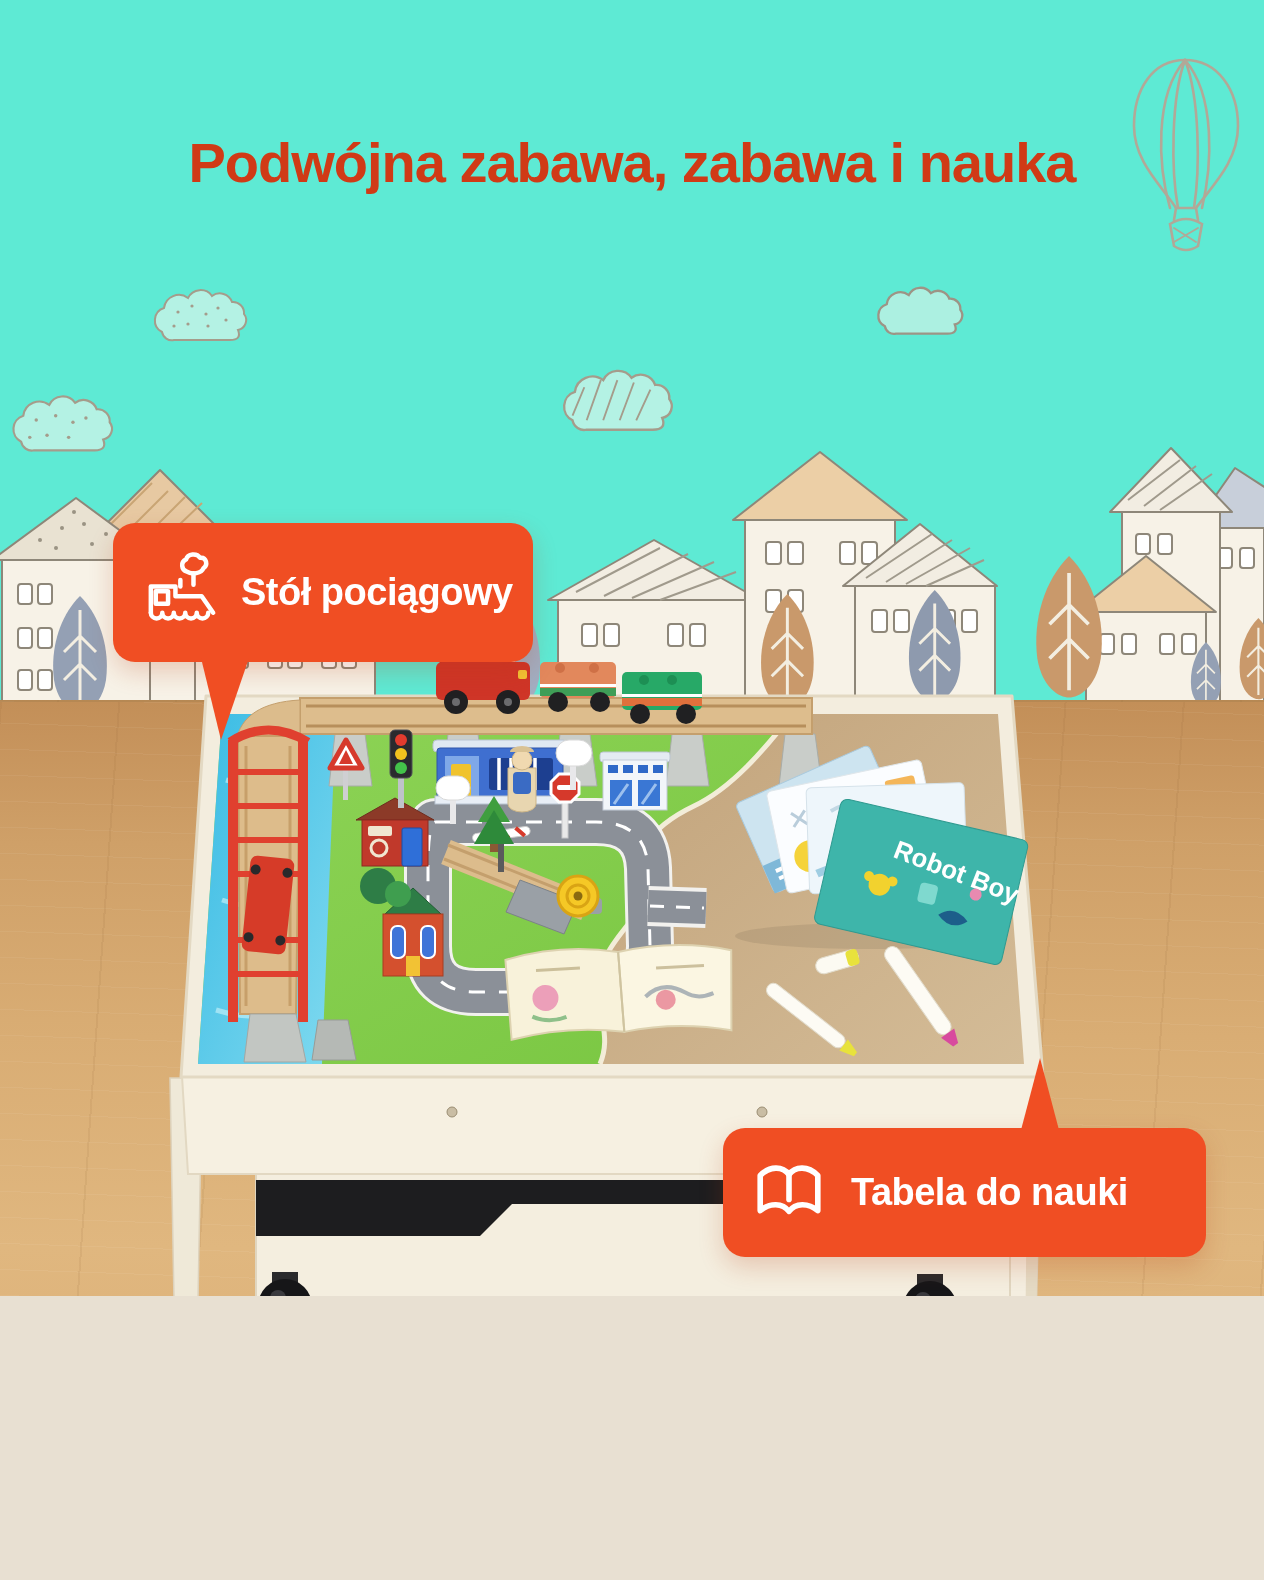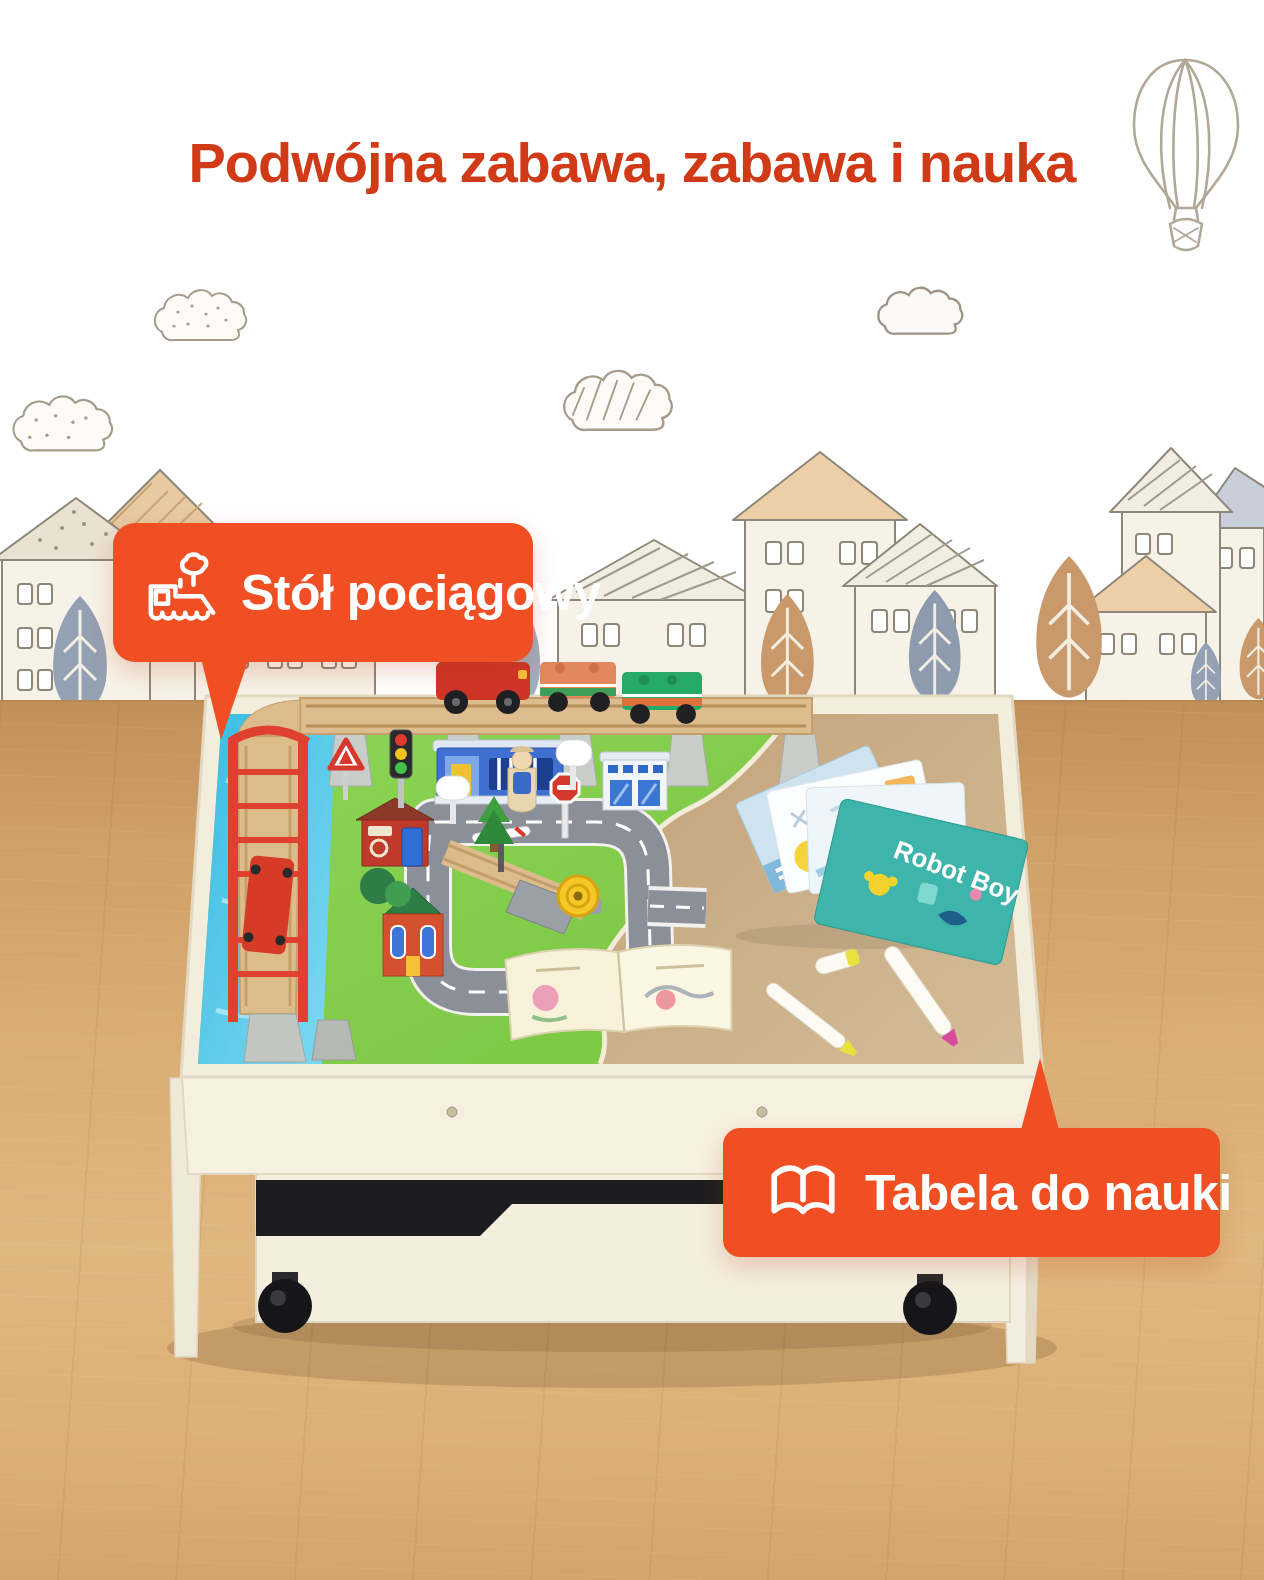--- a/index.html
+++ b/index.html
@@ -1,35 +1,35 @@
 <!DOCTYPE html>
 <html><head>
 <meta charset="utf-8">
 <style>
   html,body{margin:0;padding:0;background:#e8e0d2;}
-  .stage{position:relative;width:1264px;height:1580px;overflow:hidden;
-         background:#ffffff;font-family:"Liberation Sans",sans-serif;}
+  .stage{position:relative;width:1264px;height:1296px;overflow:hidden;
+         background:#5eead4;font-family:"Liberation Sans",sans-serif;}
   .wall-svg{position:absolute;left:0;top:0;z-index:1;}
   .floor{position:absolute;left:0;top:700px;width:1264px;height:880px;z-index:1;
     background:
       repeating-linear-gradient(94deg, rgba(139,94,47,0.10) 0 2px, transparent 2px 118px),
       repeating-linear-gradient(2deg, rgba(255,255,255,0.05) 0 1px, transparent 1px 26px),
       linear-gradient(180deg,#c38f58 0%,#cfa068 16%,#d9ad74 38%,#e0b77f 62%,#dcb077 84%,#d3a56b 100%);
     border-top:2px solid rgba(146,103,56,.45);}
   .headline{position:absolute;left:0;top:130px;width:1264px;text-align:center;z-index:3;
     font-size:56px;font-weight:700;color:#D03A16;letter-spacing:-1px;}
   .subhead{position:absolute;left:0;top:233px;width:1264px;text-align:center;z-index:3;
     font-size:37px;font-weight:500;color:#2E2C29;}
   .table-svg{position:absolute;left:130px;top:620px;z-index:2;}
   .badge{position:absolute;z-index:4;background:#F04E23;border-radius:22px;
     display:flex;align-items:center;color:#fff;
     box-shadow:0 10px 24px rgba(180,60,20,.22);}
-  .badge-label{font-size:50px;font-weight:600;letter-spacing:-.5px;white-space:nowrap;}
+  .badge-label{font-size:38px;font-weight:600;letter-spacing:-.5px;white-space:nowrap;}
   .badge-train{left:113px;top:523px;width:392px;height:139px;padding-left:28px;gap:18px;}
-  .badge-learn{left:723px;top:1128px;width:457px;height:129px;padding-left:40px;gap:22px;border-radius:17px;}
+  .badge-learn{left:723px;top:1128px;width:457px;height:129px;padding-left:26px;gap:22px;}
   .tail{position:absolute;width:0;height:0;}
   .tail-down{left:88px;top:135px;border-left:20px solid transparent;
     border-right:28px solid transparent;border-top:82px solid #F04E23;}
   .tail-up{left:298px;top:-70px;border-left:19px solid transparent;
     border-right:19px solid transparent;border-bottom:72px solid #F04E23;}
   .badge-icon{flex:0 0 auto;display:block;}
 </style>
 </head>
 <body>
 

